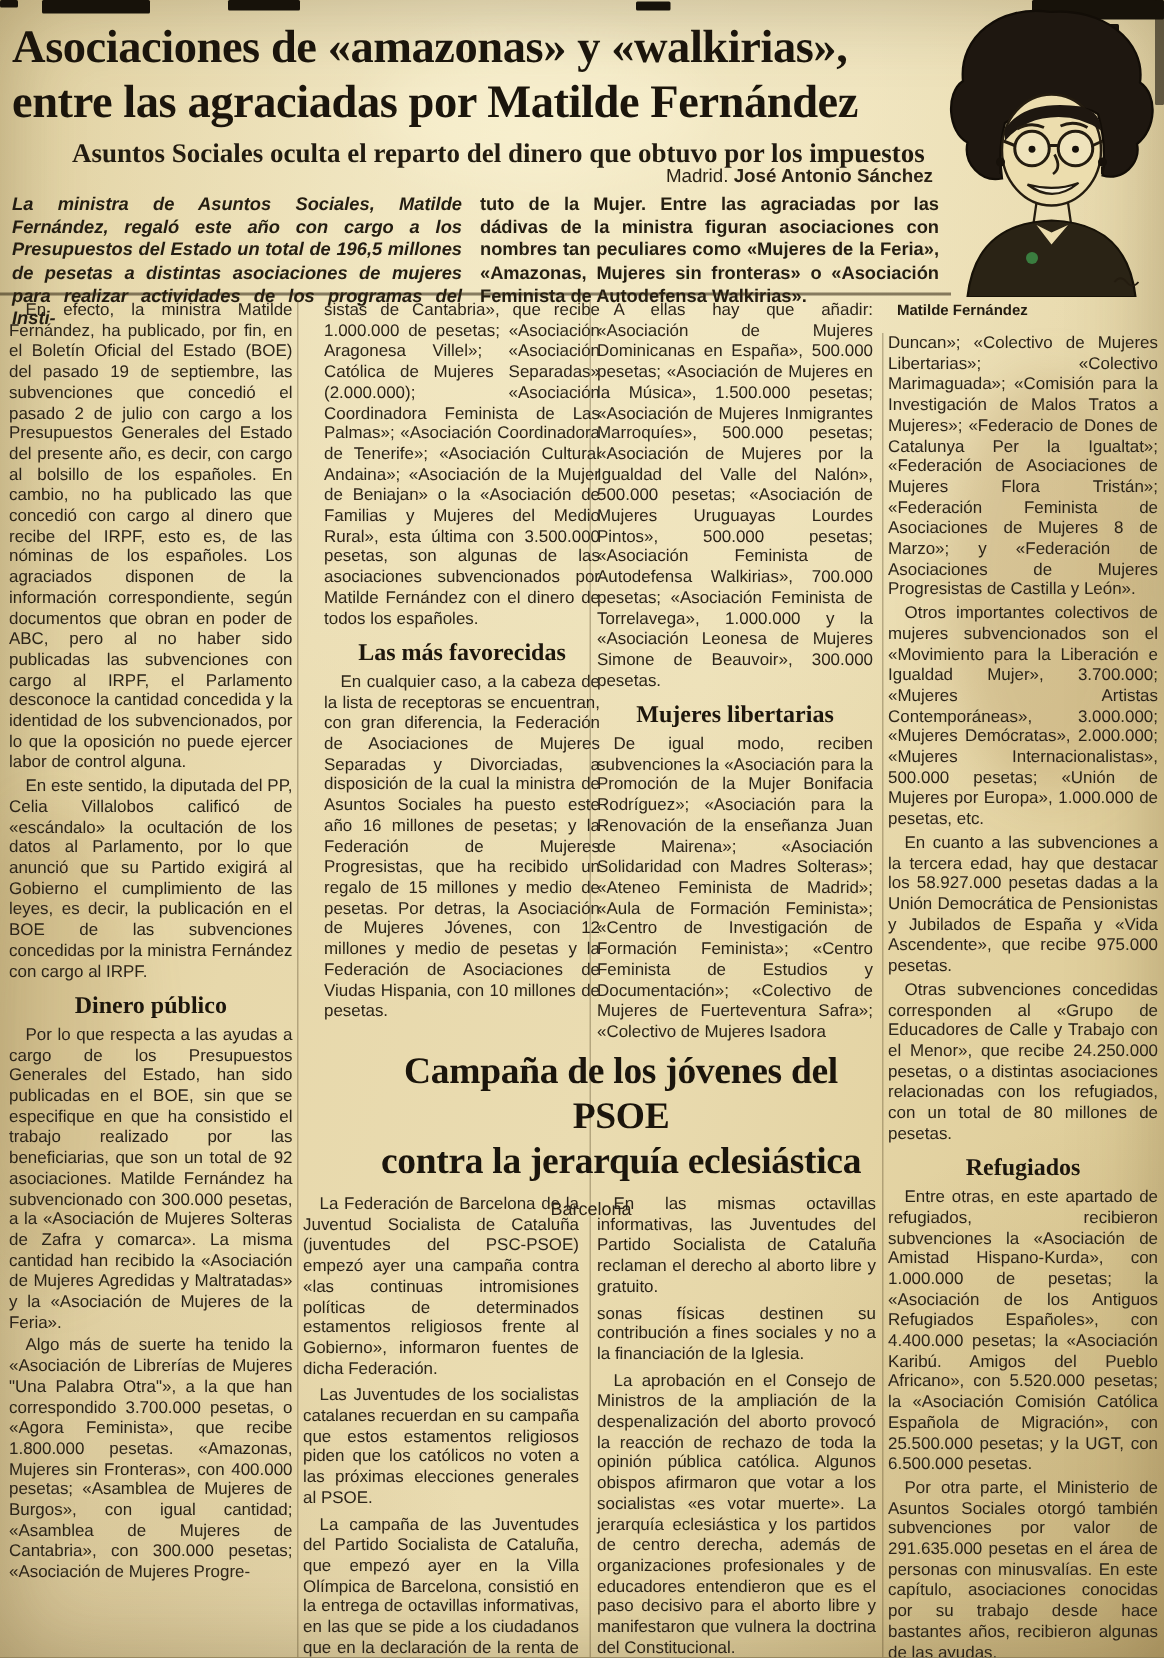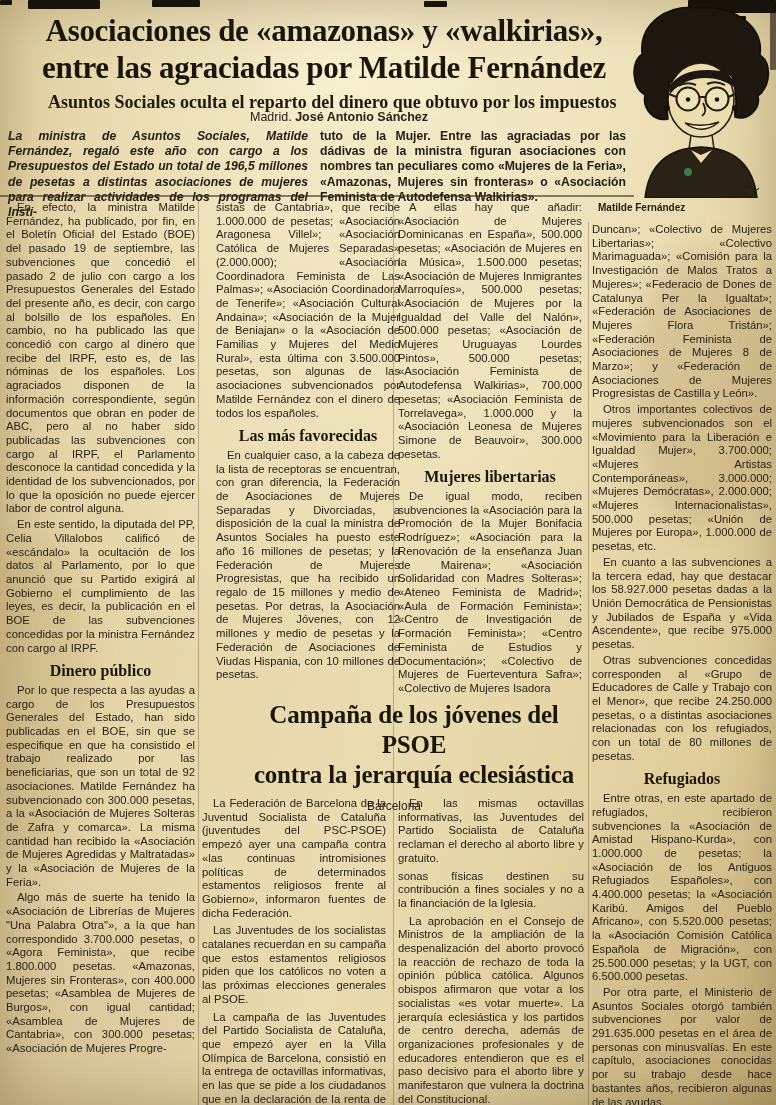--- a/index.html
+++ b/index.html
@@ -19,28 +19,28 @@
   .blotch.b1 { left:630px; top:250px; width:140px; height:280px; background:rgba(150,115,60,0.22); }
   .blotch.b2 { left:-20px; top:540px; width:110px; height:320px; background:rgba(150,120,65,0.16); }
   .blotch.b3 { left:250px; top:30px;  width:220px; height:90px;  background:rgba(255,250,220,0.30); }
   .artifact { position:absolute; background:#17120a; border-radius:1px; }
   .hrule { position:absolute; background:rgba(45,35,15,0.55); height:1.5px; }
   .vrule { position:absolute; background:rgba(80,65,35,0.35); width:1px; }
 
   .headline {
     position:absolute; left:8px; top:12px; width:632px;
     font-family:"Liberation Serif", serif; font-weight:bold;
-    font-size:31px; line-height:37px; letter-spacing:-0.3px; color:#1b150c;text-align:center;
+    font-size:31px; line-height:37px; letter-spacing:-0.3px; color:#1b150c;
   }
   .subheadline {
     position:absolute; left:8px; top:92px; width:632px;
     font-family:"Liberation Serif", serif; font-weight:bold;
     font-size:18px; color:#221b10;margin-left:40px;
   }
-  .byline { position:absolute; left:250px; top:110px; width:372px; text-align:left; font-size:12.5px; color:#2b2215; }
+  .byline { position:absolute; left:250px; top:110px; width:372px; text-align:right; font-size:12.5px; color:#2b2215; }
   .byline .author { font-weight:bold; }
   .lead { position:absolute; top:129px; font-weight:bold; font-size:12.2px; line-height:15.2px; text-align:justify; color:#241d11; }
   .lead.left  { left:8px;  width:300px;font-style:italic; }
   .lead.right { left:320px; width:306px; }
 
   .caricature { position:absolute; left:625px; top:2px; width:150px; height:196px; }
   .caption { position:absolute; left:598px; top:202px; width:178px; text-align:left; font-weight:bold; font-size:10px; color:#221b10; }
 
   .bodycol { position:absolute; font-size:11.3px; line-height:13.7px; text-align:justify; hyphens:auto; color:#2b2318; }
   .bodycol p { text-indent:11px; margin:0 0 2px 0; }

